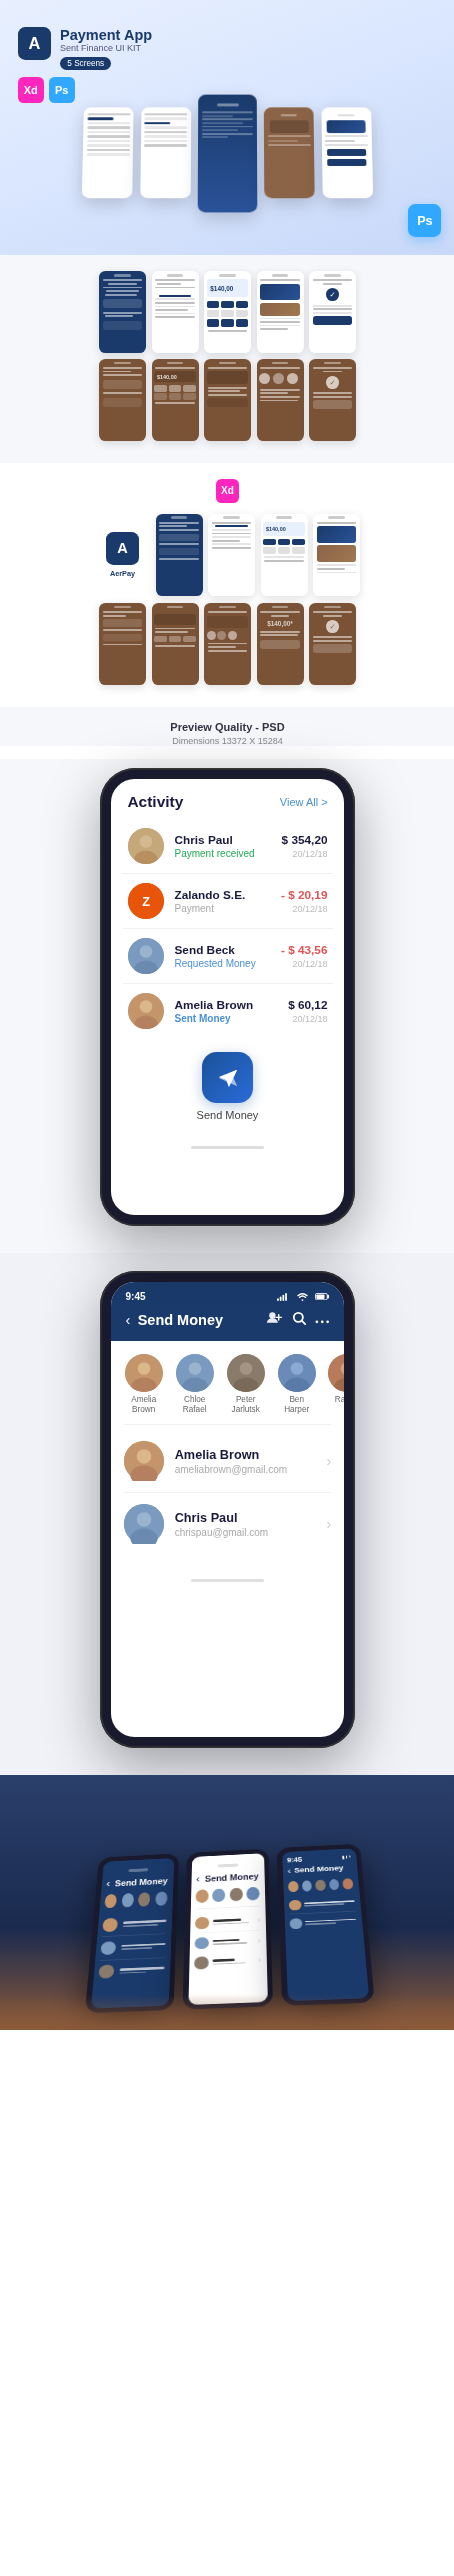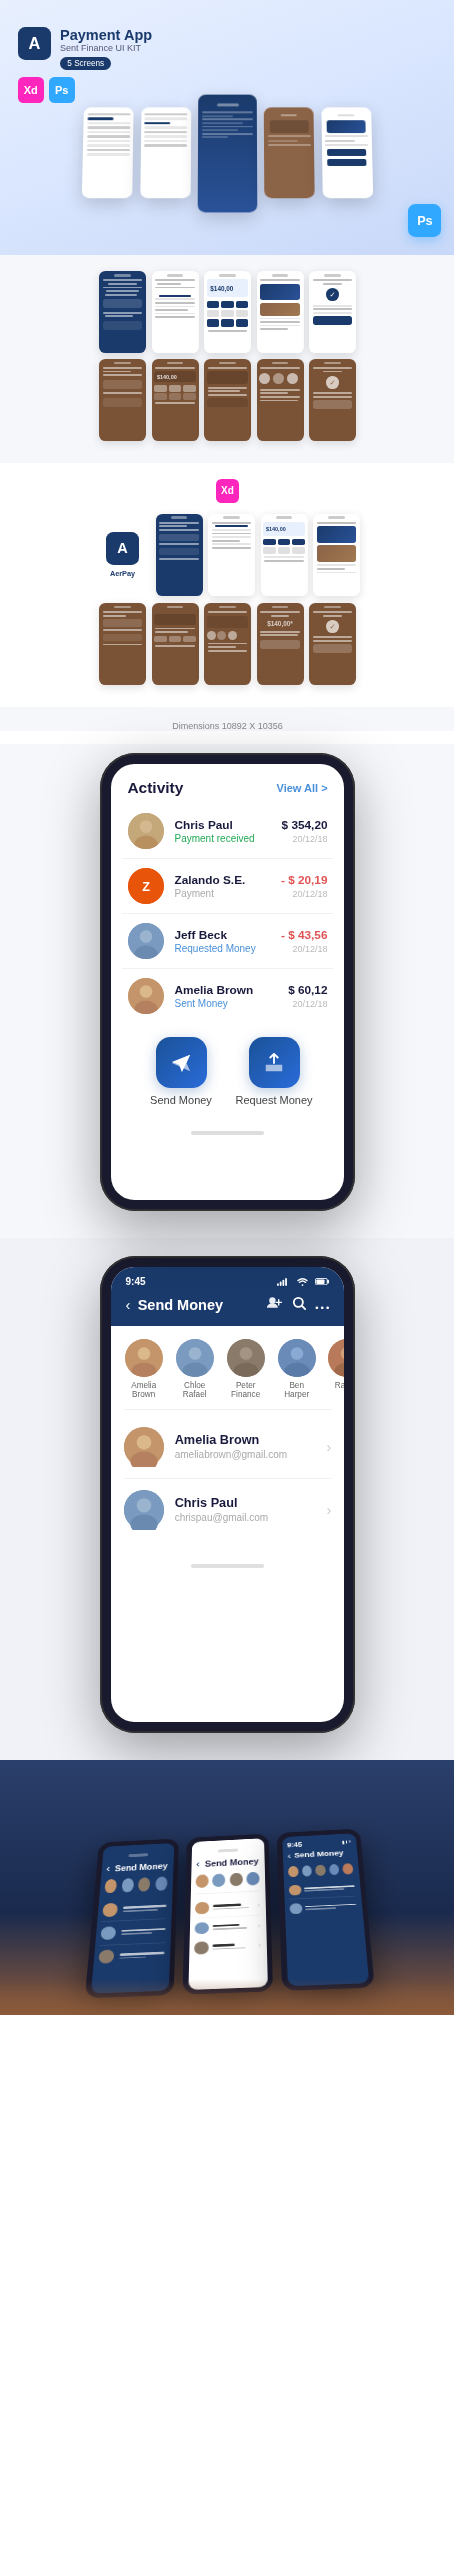--- a/index.html
+++ b/index.html
@@ -222,21 +222,21 @@
       align-items: center;
     }
     .activity-title {
       font-size: 15.5px;
       font-weight: 700;
       color: #1a1a3e;
     }
     .view-all-link {
       font-size: 11px;
       color: #4a90d9;
-      font-weight: 700;
+      font-weight: 400;
     }
     .activity-list { padding: 0 11px; }
     .activity-item {
       display: flex;
       align-items: center;
       padding: 9px 5.5px;
       border-bottom: 0.9px solid #f0f0f0;
       gap: 11px;
     }
     .activity-item:last-child { border-bottom: none; }
@@ -249,21 +249,21 @@
       overflow: hidden;
     }
     .av-cp { background: linear-gradient(135deg, #b8956a, #d4a878); }
     .av-zs { background: #e8540a; }
     .av-jb { background: linear-gradient(135deg, #6a8ab8, #8aaad4); }
     .av-ab { background: linear-gradient(135deg, #c4956a, #dab88a); }
     .activity-info { flex: 1; }
     .activity-name { font-size: 11.8px; font-weight: 600; color: #1a1a3e; }
     .activity-type { font-size: 10px; color: #aaa; margin-top: 0.9px; }
     .activity-type.received { color: #22aa55; }
-    .activity-type.sent { color: #4a90d9; }
+    .activity-type.sent { color: #4a90d9; font-weight: bold; }
     .activity-type.requested { color: #4a90d9; }
     .activity-amount-col { text-align: right; }
     .activity-amount { font-size: 11.8px; font-weight: 700; color: #1a1a3e; }
     .activity-amount.positive { color: #1a1a3e; }
     .activity-amount.negative { color: #e05555; }
     .activity-date { font-size: 9px; color: #bbb; margin-top: 1.8px; }
 
     
     .bottom-buttons {
       display: flex;
@@ -751,21 +751,22 @@
       <div class="tp-line light-line" style="width:40%;margin:1.8px auto;"></div>
       <div style="width:12.7px;height:12.7px;background:rgba(255,255,255,0.7);border-radius:50%;margin:3.6px auto;display:flex;align-items:center;justify-content:center;font-size:7.3px;color:#8b6347;">✓</div>
       <div class="tp-line light-line"></div>
       <div class="tp-line light-line"></div>
       <div style="height:9px;background:rgba(255,255,255,0.2);border-radius:2.7px;margin:2.7px 3.6px;"></div>
     </div>
   </div>
 </section>
 
 <section class="preview-section">
-  <div class="preview-dims">Dimensions 10892 X 10356</div>
+  <div class="preview-label">Preview Quality - PSD</div>
+  <div class="preview-dims">Dimensions 13372 X 15284</div>
 </section>
 
 <div class="phone-mockup-wrapper">
   <div class="phone-frame">
 
 
     <div class="phone-screen">
 
       <div class="activity-header">
         <div class="activity-title">Activity</div>
@@ -811,21 +812,21 @@
 
         <div class="activity-item">
           <div class="activity-avatar av-jb">
             <svg width="36" height="36" viewBox="0 0 40 40">
               <circle cx="20" cy="20" r="20" fill="#7a9abf"></circle>
               <circle cx="20" cy="15" r="7" fill="#9ab4cf"></circle>
               <ellipse cx="20" cy="35" rx="13" ry="10" fill="#6a8ab0"></ellipse>
             </svg>
           </div>
           <div class="activity-info">
-            <div class="activity-name">Jeff Beck</div>
+            <div class="activity-name">Send Beck</div>
             <div class="activity-type requested">Requested Money</div>
           </div>
           <div class="activity-amount-col">
             <div class="activity-amount negative">- $ 43,56</div>
             <div class="activity-date">20/12/18</div>
           </div>
         </div>
 
         <div class="activity-item">
           <div class="activity-avatar av-ab">
@@ -851,29 +852,20 @@
         <div class="action-btn">
           <div class="action-btn-icon">
             <svg viewBox="0 0 24 24">
               <path d="M2 12l20-9-4 9 4 9z" opacity="0.6"></path>
               <path d="M22 3L11 13M22 3l-9 19-3-8-8-3 20-8z"></path>
             </svg>
           </div>
           <div class="action-btn-label">Send Money</div>
         </div>
 
-        <div class="action-btn">
-          <div class="action-btn-icon">
-            <svg viewBox="0 0 24 24">
-              <path d="M12 2v10M12 2L8 6M12 2l4 4" stroke="#fff" stroke-width="2" fill="none" stroke-linecap="round"></path>
-              <path d="M3 14h18v7H3z" fill="#fff" opacity="0.6"></path>
-            </svg>
-          </div>
-          <div class="action-btn-label">Request Money</div>
-        </div>
       </div>
 
       <div style="height:18px;display:flex;align-items:center;justify-content:center;">
         <div style="width:73px;height:3.6px;background:#ddd;border-radius:1.8px;"></div>
       </div>
     </div>
   </div>
 </div>
 
 <section class="section-send-money">
@@ -961,21 +953,21 @@
         </div>
 
         <div class="contact-item">
           <div class="contact-avatar ca-3">
             <svg width="38" height="38" viewBox="0 0 42 42">
               <circle cx="21" cy="21" r="21" fill="#8a7a6a"></circle>
               <circle cx="21" cy="16" r="7" fill="#a49484"></circle>
               <ellipse cx="21" cy="36" rx="14" ry="10" fill="#7a6a5a"></ellipse>
             </svg>
           </div>
-          <div class="contact-name">Peter Finance</div>
+          <div class="contact-name">Peter Jarlutsk</div>
         </div>
 
         <div class="contact-item">
           <div class="contact-avatar ca-4">
             <svg width="38" height="38" viewBox="0 0 42 42">
               <circle cx="21" cy="21" r="21" fill="#6a8ab8"></circle>
               <circle cx="21" cy="16" r="7" fill="#8aaad4"></circle>
               <ellipse cx="21" cy="36" rx="14" ry="10" fill="#5a7aa8"></ellipse>
             </svg>
           </div>

